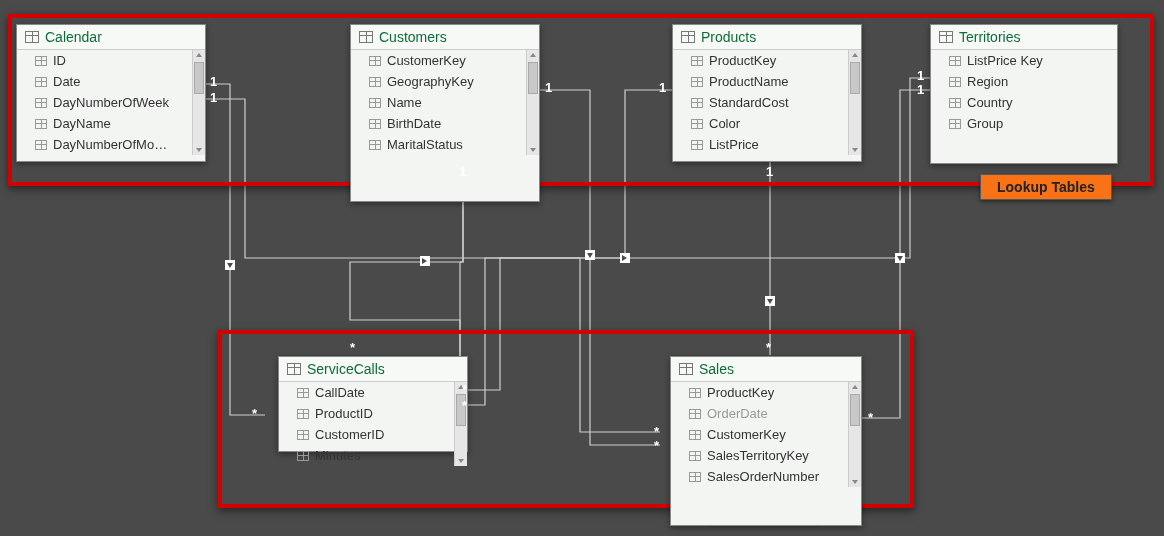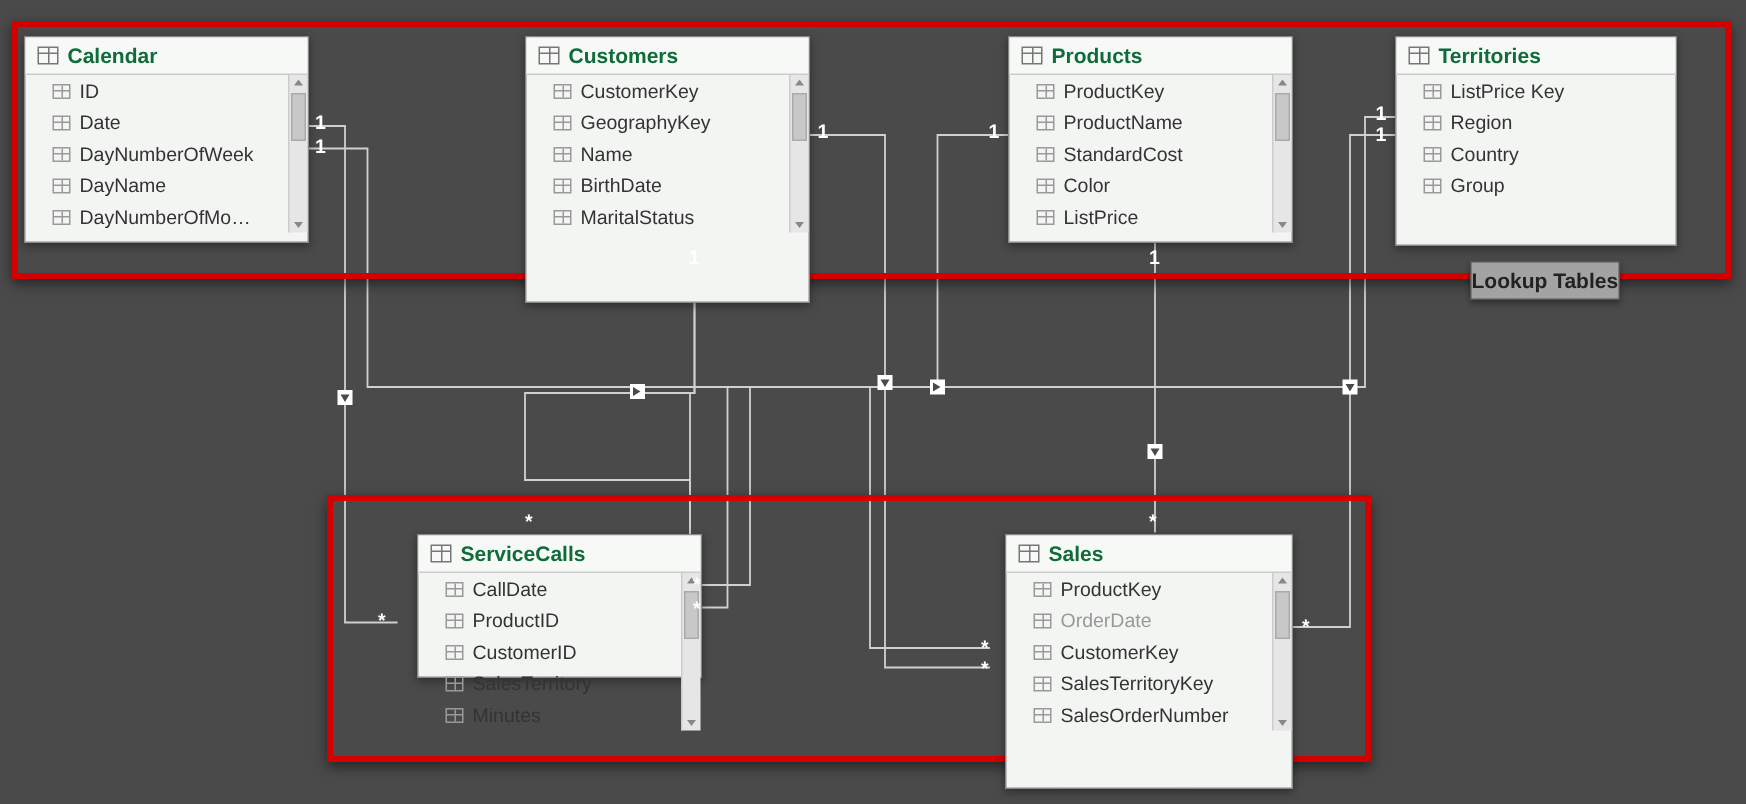--- a/index.html
+++ b/index.html
@@ -27,21 +27,21 @@
     position: absolute;
     background: #f3f5f3;
     border: 1px solid #888;
     box-shadow: 0 2px 6px rgba(0,0,0,.4);
     width: 190px;
   }
   .table-header {
     display: flex;
     align-items: center;
     padding: 4px 8px;
-    font-weight: 700;
+    font-weight: 400;
     color: #0f6b3a;
     border-bottom: 1px solid #ccc;
     font-size: 14px;
     background: #f7f9f7;
   }
   .table-body {
     position: relative;
   }
   .field-list {
     overflow: hidden;
@@ -106,26 +106,26 @@
   }
 
   .group-box {
     position: absolute;
     border: 4px solid #d40000;
     box-shadow: 0 3px 8px rgba(0,0,0,.5);
     pointer-events: none;
   }
   .group-label {
     position: absolute;
-    background: #a3a3a3;
+    background: #f97316;
     border: 1px solid #555;
     color: #222;
     font-size: 14px;
     font-weight: 600;
-    padding: 4px 0;
+    padding: 4px 16px;
     box-shadow: 0 2px 4px rgba(0,0,0,.4);
   }
 
   .cardinality {
     position: absolute;
     color: #fff;
     font-size: 13px;
     font-weight: 600;
     pointer-events: none;
   }
@@ -334,24 +334,20 @@
             <span class="icon field-icon"></span>
             <span>CallDate</span>
           </div>
         <div class="field">
             <span class="icon field-icon"></span>
             <span>ProductID</span>
           </div>
         <div class="field">
             <span class="icon field-icon"></span>
             <span>CustomerID</span>
-          </div>
-        <div class="field">
-            <span class="icon field-icon"></span>
-            <span>SalesTerritory</span>
           </div>
         <div class="field">
             <span class="icon field-icon"></span>
             <span>Minutes</span>
           </div>
       </div>
       <div class="scrollbar">
           <div class="scroll-thumb"></div>
         </div>
     </div>

